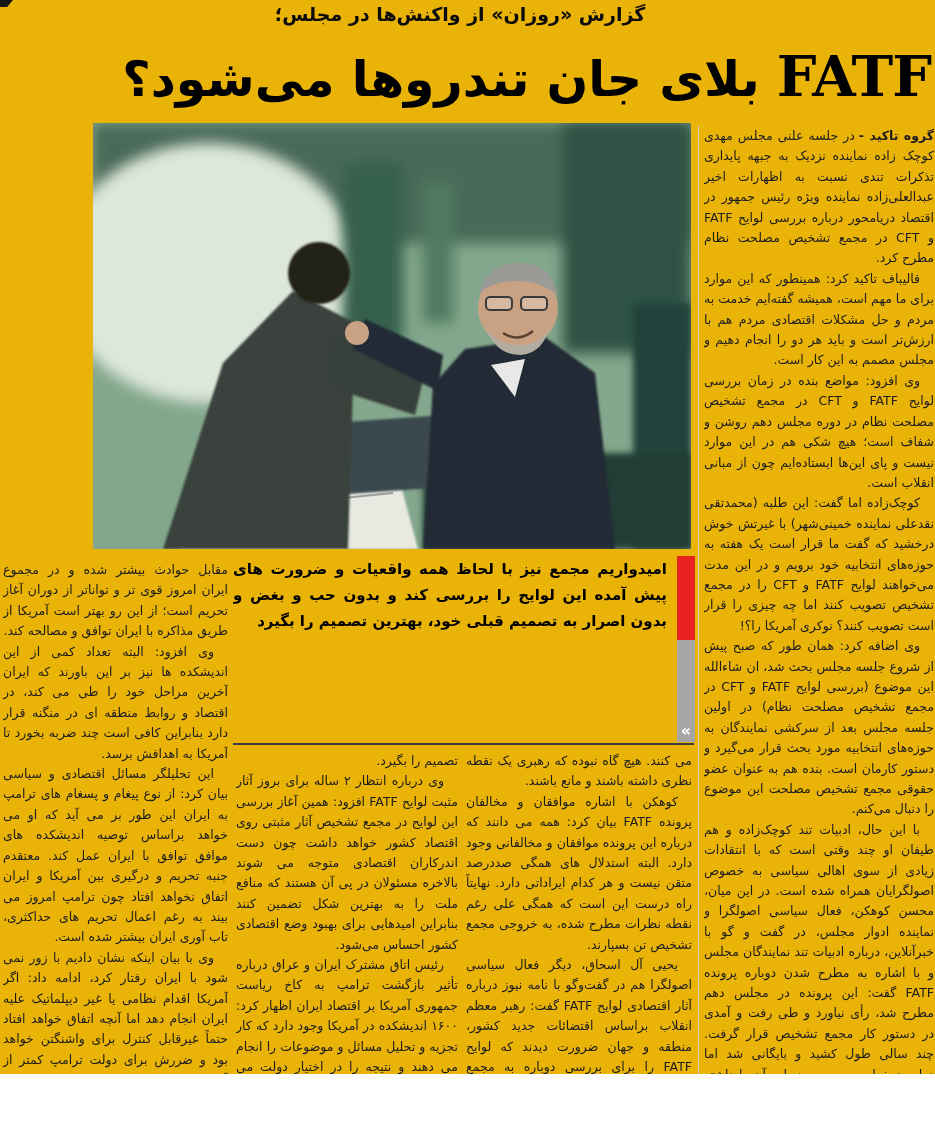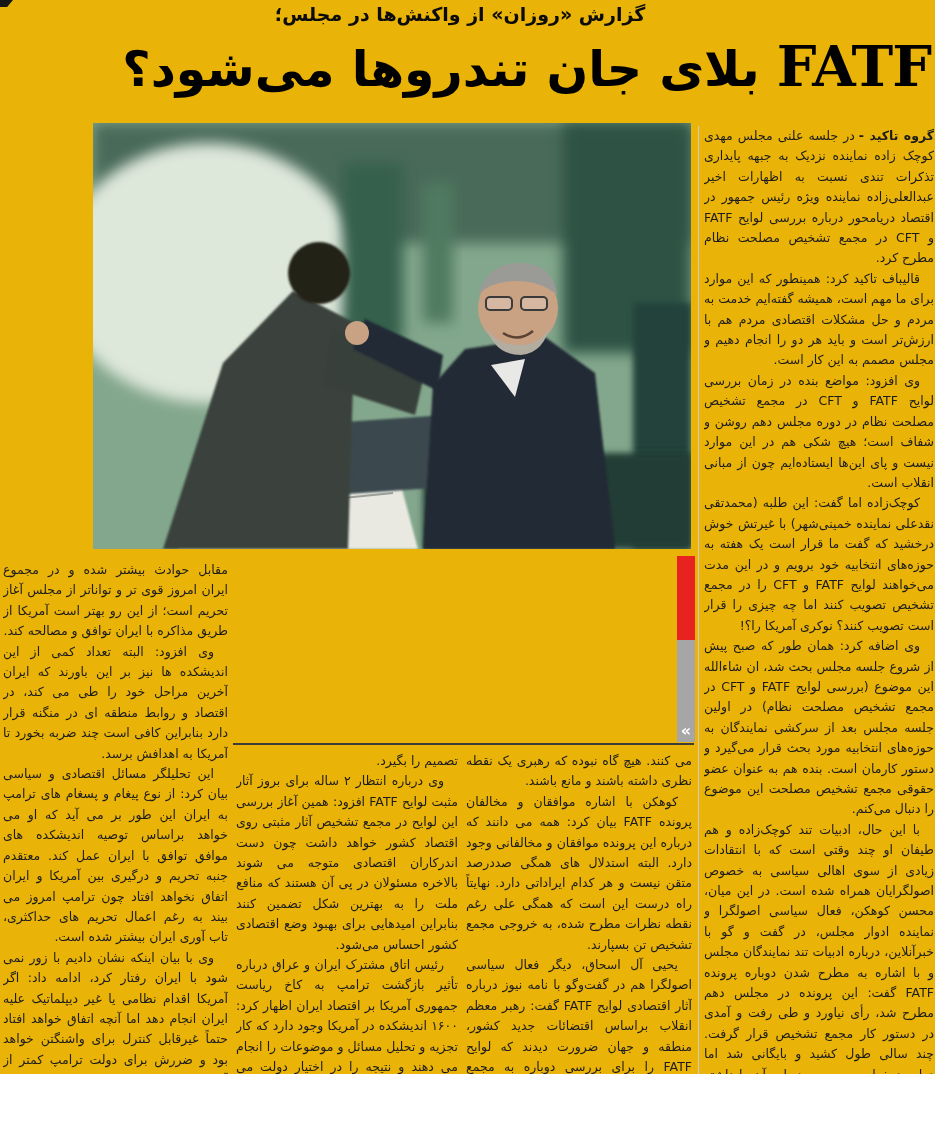--- a/index.html
+++ b/index.html
@@ -7,21 +7,21 @@
     position:relative; width:935px; height:1074px; background:#eab308;
     overflow:hidden; font-family:"DejaVu Sans", sans-serif;
   }
   .fa { direction:rtl; }
   .corner-mark { position:absolute; left:0; top:0; width:13px; height:7px;
     background:#161616; clip-path:polygon(0 0,100% 0,55% 100%,0 100%); }
 
   .kicker { position:absolute; top:3px; left:240px; width:440px;
     text-align:center; font-weight:bold; font-size:19px; color:#0c0c0c; }
 
-  .headline { position:absolute; top:24px; left:0; width:931px;
+  .headline { position:absolute; top:34px; left:0; width:931px;
     text-align:right; font-weight:bold; color:#000; font-size:49px;
     line-height:1.5; white-space:nowrap; }
   .hl-latin { font-family:"DejaVu Serif","Liberation Serif",serif;
     font-size:56px; letter-spacing:-1px; }
 
   .photo-frame { position:absolute; left:93px; top:123px; width:598px; height:426px;
     overflow:hidden; background:#7fa58a; }
   .photo-frame svg { display:block; width:100%; height:100%; }
 
   .vrule { position:absolute; left:698px; top:126px; width:1px; height:995px; background:#cccccc; }
@@ -96,20 +96,21 @@
       <path d="M385,172 Q395,138 430,140 Q460,142 464,172 Q448,158 424,158 Q398,158 385,172 Z" fill="#9a9a96"></path>
       <path d="M392,200 Q400,232 428,232 Q452,230 458,198 Q452,222 426,222 Q400,222 392,200 Z" fill="#b3aca0"></path>
       <rect x="393" y="174" width="26" height="13" rx="4" fill="#ffffff" fill-opacity="0.25" stroke="#3a3a3a" stroke-width="2"></rect>
       <rect x="428" y="174" width="26" height="13" rx="4" fill="#ffffff" fill-opacity="0.25" stroke="#3a3a3a" stroke-width="2"></rect>
       <path d="M410,210 Q425,220 440,208" stroke="#5a4232" stroke-width="2.5" fill="none"></path>
     </svg>
   </div>
 
   <div class="vrule"></div>
 
+  <div class="pullquote-text fa">امیدواریم مجمع نیز با لحاظ همه واقعیات و ضرورت های پیش آمده این لوایح را بررسی کند و بدون حب و بغض و بدون اصرار به تصمیم قبلی خود، بهترین تصمیم را بگیرد</div>
   <div class="quote-bar">
     <div class="red"></div>
     <div class="gray">
       <div class="quote-mark">«</div>
     </div>
   </div>
 
   <div class="hrule"></div>
 
   <div class="col col-right fa">
@@ -133,21 +134,21 @@
 
   <div class="col col-2 fa">
     <p class="cont">تصمیم را بگیرد.</p>
     <div>
         <p>وی درباره انتظار ۲ ساله برای بروز آثار مثبت لوایح FATF افزود: همین آغاز بررسی این لوایح در مجمع تشخیص آثار مثبتی روی اقتصاد کشور خواهد داشت چون دست اندرکاران اقتصادی متوجه می شوند بالاخره مسئولان در پی آن هستند که منافع ملت را به بهترین شکل تضمین کنند بنابراین امیدهایی برای بهبود وضع اقتصادی کشور احساس می‌شود.</p>
         <p>رئیس اتاق مشترک ایران و عراق درباره تأثیر بازگشت ترامپ به کاخ ریاست جمهوری آمریکا بر اقتصاد ایران اظهار کرد: ۱۶۰۰ اندیشکده در آمریکا وجود دارد که کار تجزیه و تحلیل مسائل و موضوعات را انجام می دهند و نتیجه را در اختیار دولت می گذارند. اکثر این اندیشکده ها به آقای ترامپ توصیه می کنند ادامه تحریم های ضد ایرانی به نفع آمریکا نیست چون تحریم ها و فشارها علیه ایران نه تنها نتیجه ای نداشته بلکه تاب آوری ایران</p>
       </div>
   </div>
 
   <div class="col col-left fa">
-    <p class="cont">مقابل حوادث بیشتر شده و در مجموع ایران امروز قوی تر و تواناتر از مجلس آغاز تحریم است؛ از این رو بهتر است آمریکا از طریق مذاکره با ایران توافق و مصالحه کند.</p>
+    <p class="cont">مقابل حوادث بیشتر شده و در مجموع ایران امروز قوی تر و تواناتر از دوران آغاز تحریم است؛ از این رو بهتر است آمریکا از طریق مذاکره با ایران توافق و مصالحه کند.</p>
     <div>
         <p>وی افزود: البته تعداد کمی از این اندیشکده ها نیز بر این باورند که ایران آخرین مراحل خود را طی می کند، در اقتصاد و روابط منطقه ای در منگنه قرار دارد بنابراین کافی است چند ضربه بخورد تا آمریکا به اهدافش برسد.</p>
         <p>این تحلیلگر مسائل اقتصادی و سیاسی بیان کرد: از نوع پیغام و پسغام های ترامپ به ایران این طور بر می آید که او می خواهد براساس توصیه اندیشکده های موافق توافق با ایران عمل کند. معتقدم جنبه تحریم و درگیری بین آمریکا و ایران اتفاق نخواهد افتاد چون ترامپ امروز می بیند به رغم اعمال تحریم های حداکثری، تاب آوری ایران بیشتر شده است.</p>
         <p>وی با بیان اینکه نشان دادیم با زور نمی شود با ایران رفتار کرد، ادامه داد: اگر آمریکا اقدام نظامی یا غیر دیپلماتیک علیه ایران انجام دهد اما آنچه اتفاق خواهد افتاد حتماً غیرقابل کنترل برای واشنگتن خواهد بود و ضررش برای دولت ترامپ کمتر از آنچه متوجه ایران می شود، نخواهد بود. پس اگر ترامپ دنبال منافع آمریکا است باید از در مذاکره و توافق با ایران وارد شود. آل اسحاق نرخ دلار ۸۰ هزار تومان را غیراقتصادی و روانی خواند و گفت: آمدن آقای ترامپ حباب بازار ارز را خالی خواهد کرد چون دنبال توافق با ایران از طریق مذاکره خواهد رفت.</p>
       </div>
   </div>
 
 </div>
 
 </body></html>

